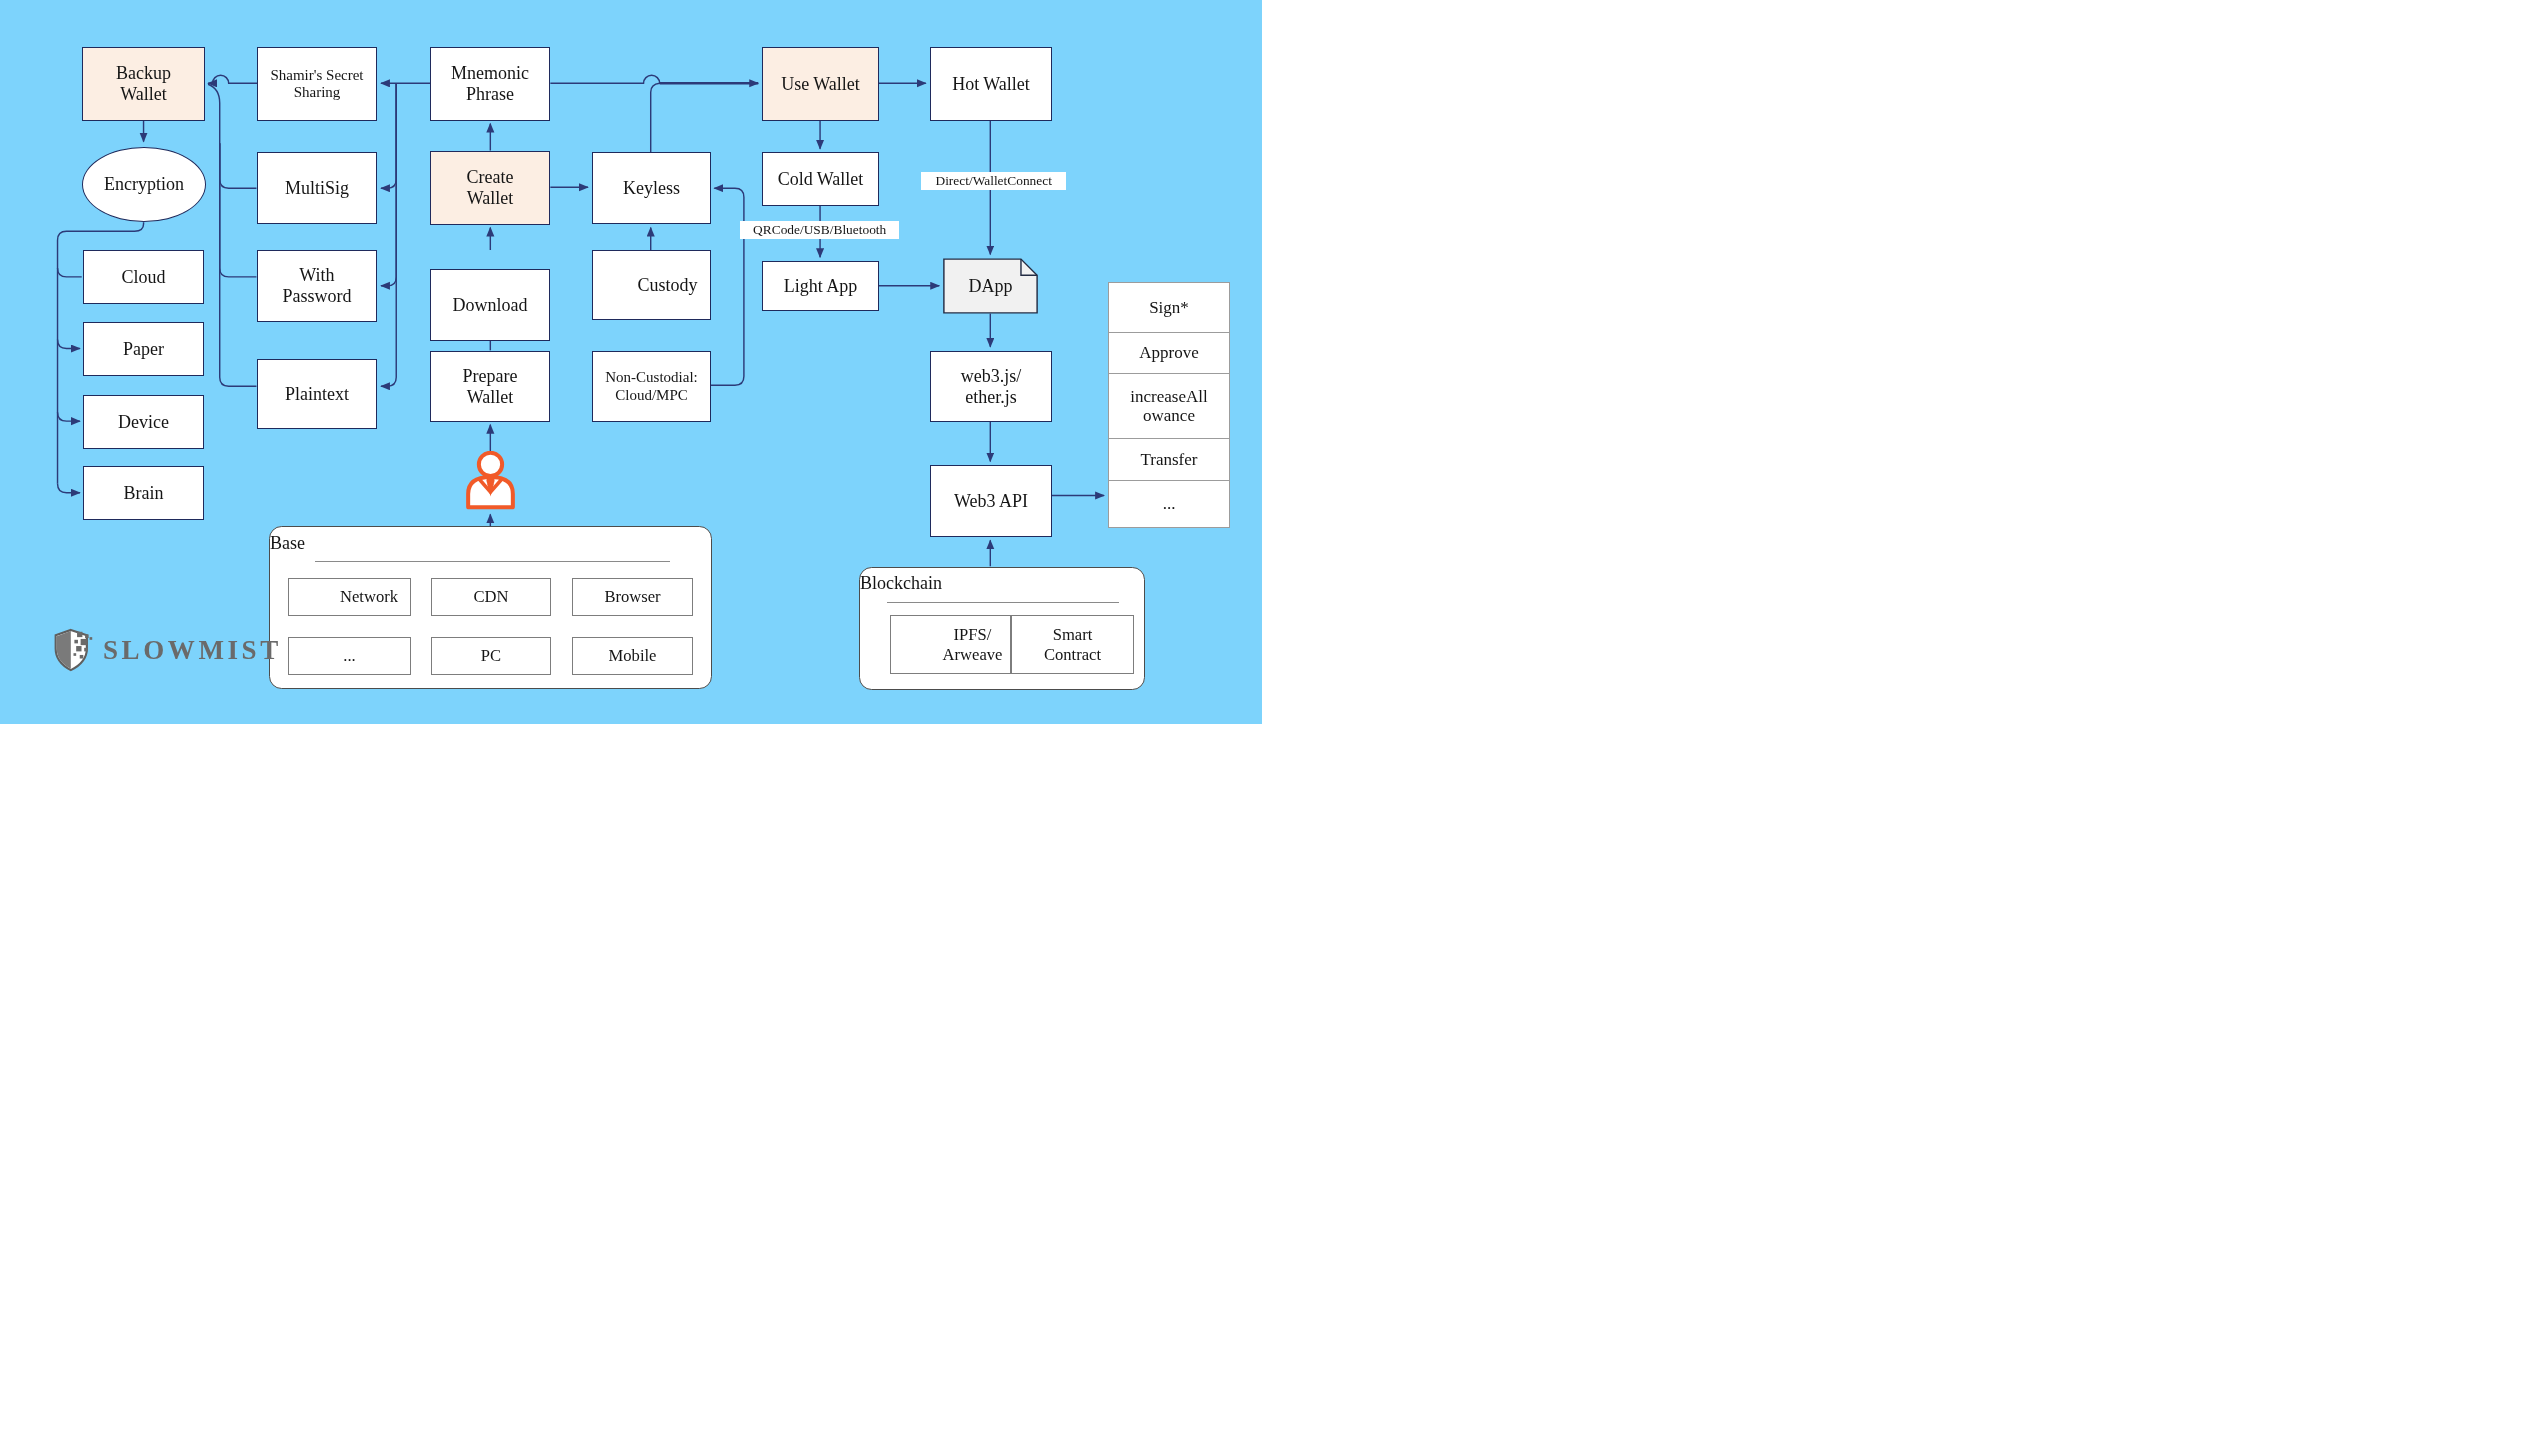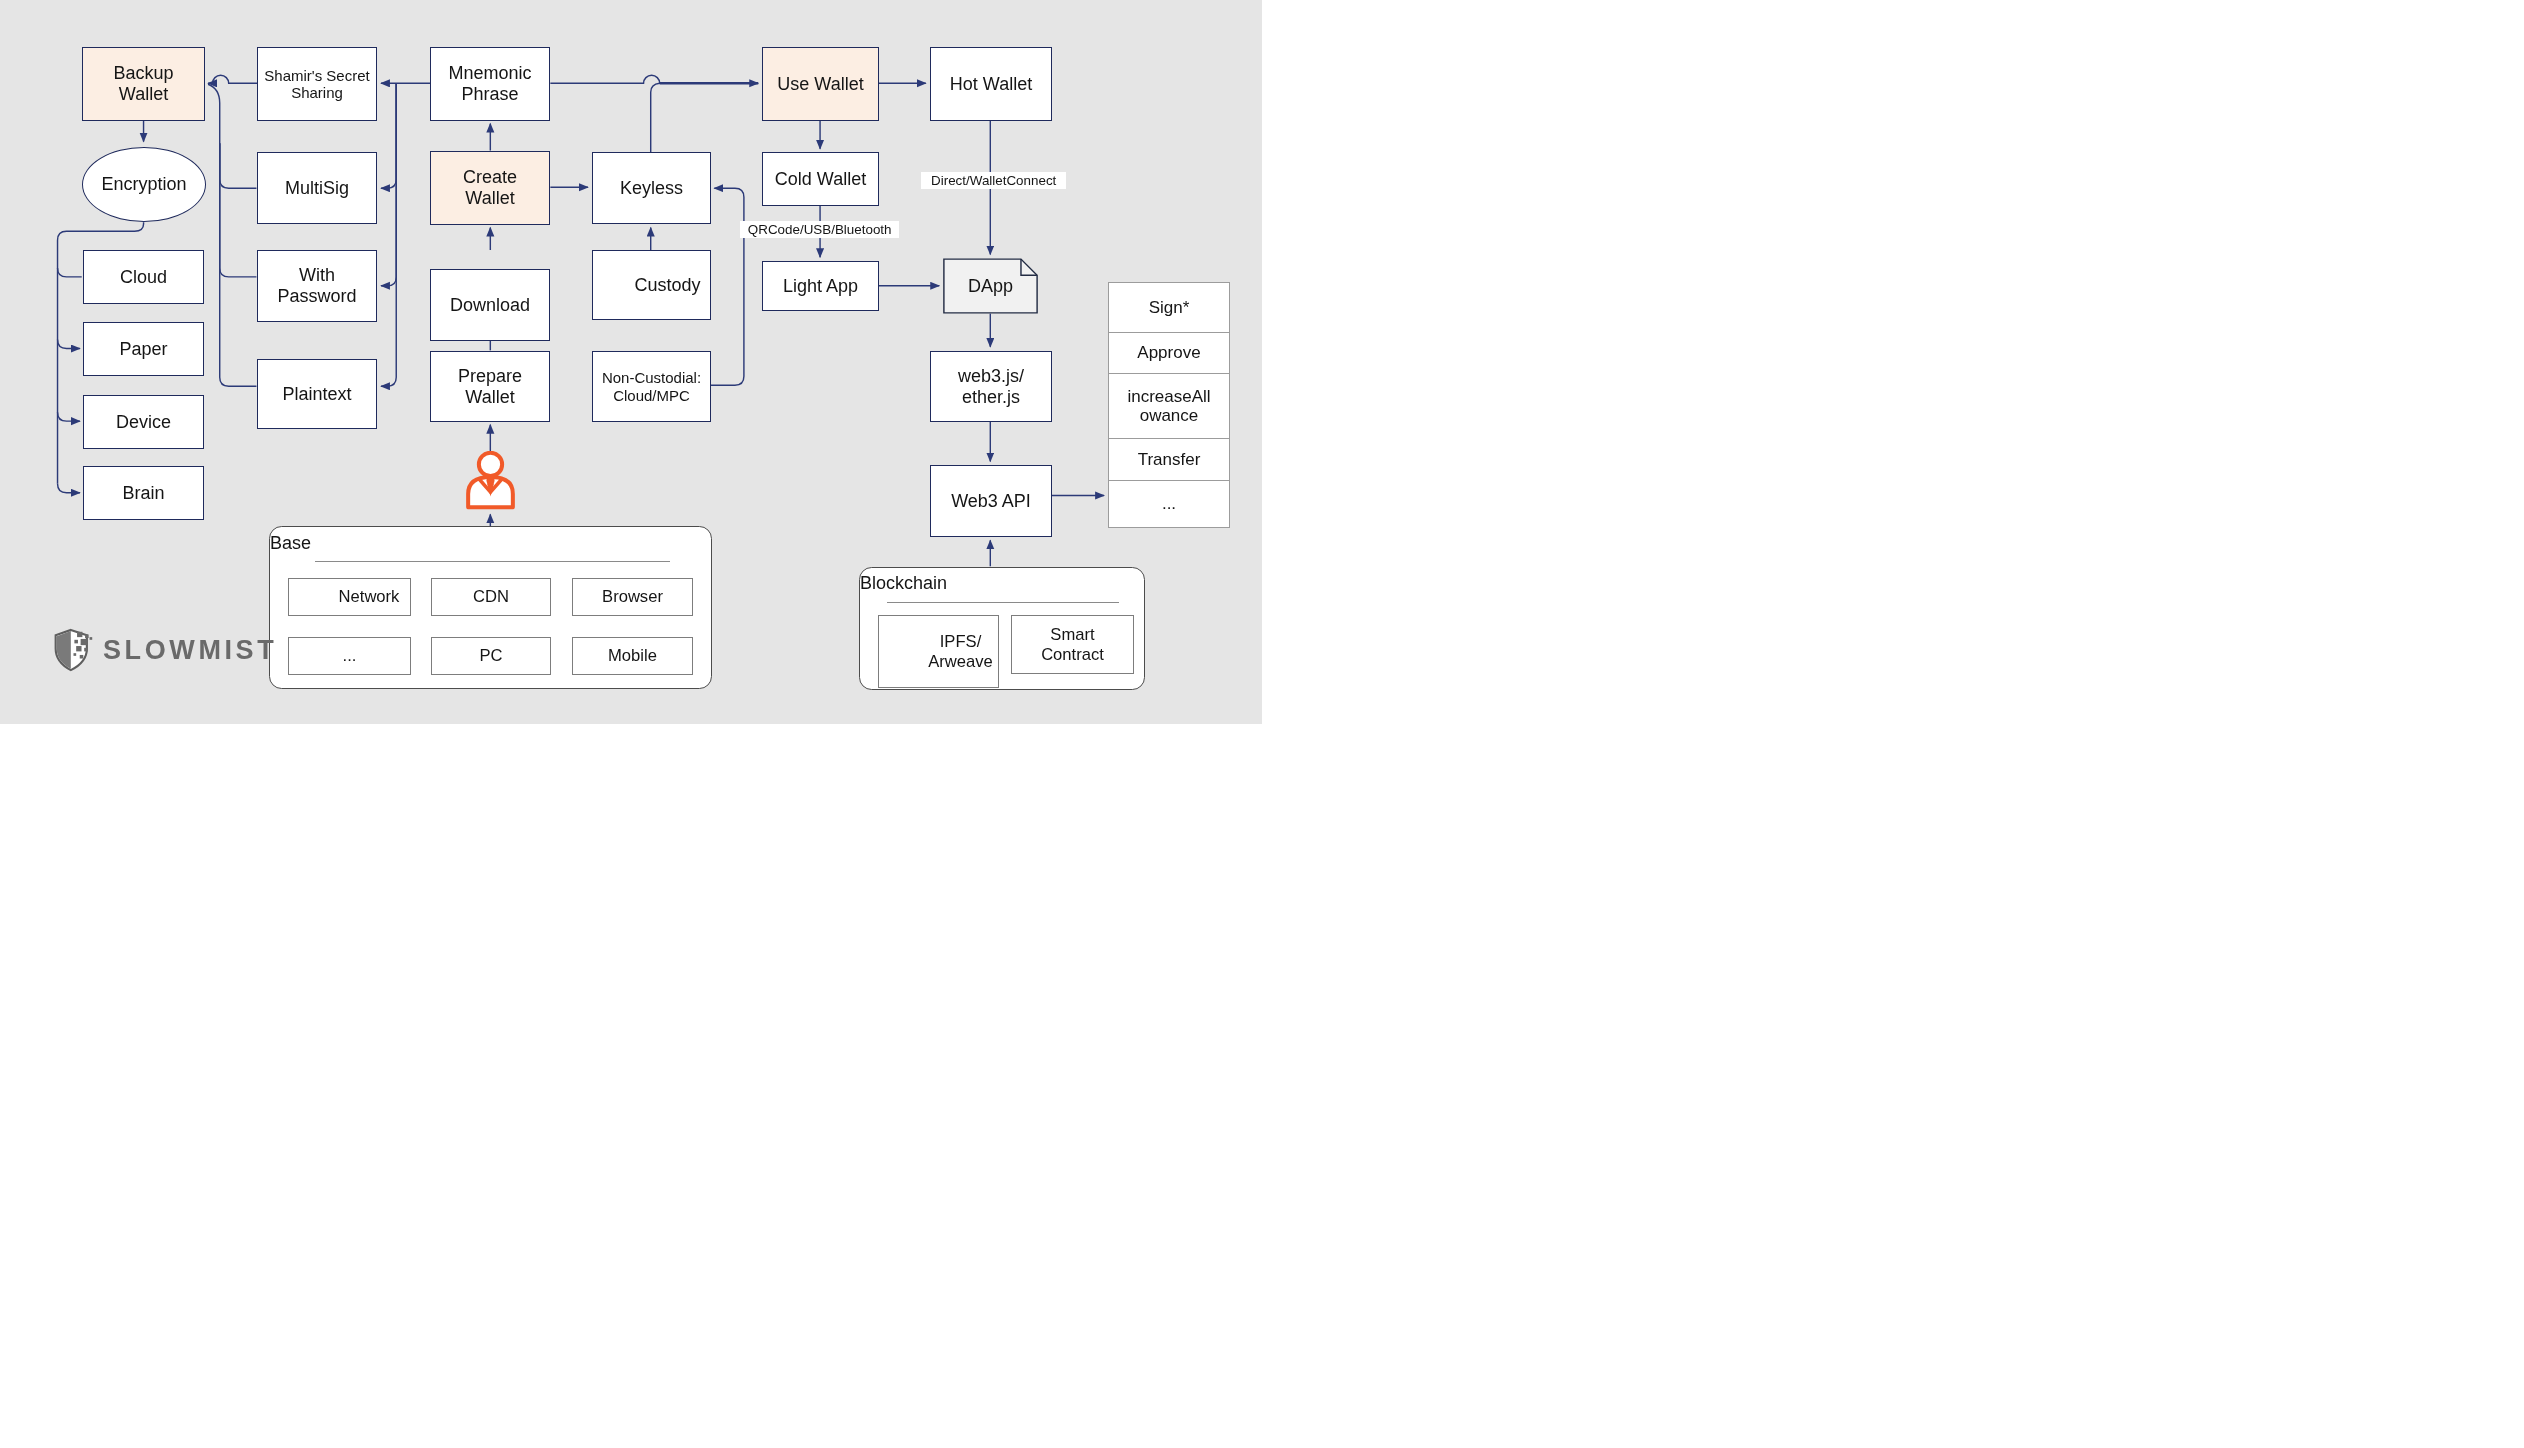--- a/index.html
+++ b/index.html
@@ -1,17 +1,17 @@
 <!DOCTYPE html>
 <html style="font-size:14.3px"><head>
 <meta charset="utf-8">
 <style>
   html,body{margin:0;padding:0;background:#ffffff;}
-  .canvas{position:relative;width:1262px;height:724px;background:#e5e5e5;overflow:hidden;
-          font-family:Liberation Sans, sans-serif;color:#151515;}
+  .canvas{position:relative;width:1262px;height:724px;background:#7dd3fc;overflow:hidden;
+          font-family:Liberation Serif, serif;color:#151515;}
   svg.wires{position:absolute;left:0;top:0;z-index:1;}
   .node{position:absolute;box-sizing:border-box;border:1.3px solid #1f2a5c;background:#ffffff;
         display:flex;align-items:center;justify-content:center;text-align:center;
         font-size:18px;line-height:1.15;white-space:pre-line;z-index:2;}
   .peach{background:#fceee3;}
   .sm{font-size:15px;}
   .ellipse{border-radius:50%;}
   .doc{border:none;background:transparent;}
   .doc .doclabel{position:absolute;left:0;top:0;width:100%;height:100%;display:flex;
         align-items:center;justify-content:center;font-size:18px;}
@@ -170,21 +170,21 @@
     <div class="grey-box" style="left:161px;top:51px;width:120px;height:38px;">CDN</div>
     <div class="grey-box" style="left:302px;top:51px;width:121px;height:38px;">Browser</div>
     <div class="grey-box" style="left:18px;top:110px;width:123px;height:38px;">...</div>
     <div class="grey-box" style="left:161px;top:110px;width:120px;height:38px;">PC</div>
     <div class="grey-box" style="left:302px;top:110px;width:121px;height:38px;">Mobile</div>
   </div>
 
   <div class="container" style="left:859px;top:567px;width:286px;height:123px;">
     <div class="ctitle" style="top:5.4px;">Blockchain</div>
     <div class="csep" style="left:27px;top:34px;width:232px;"></div>
-    <div class="grey-box" style="left:18px;top:47px;width:121px;height:73px;padding-left:44px;">IPFS/
+    <div class="grey-box" style="left:30px;top:47px;width:121px;height:59px;padding-left:44px;">IPFS/
 Arweave</div>
     <div class="grey-box" style="left:151px;top:47px;width:123px;height:59px;">Smart
 Contract</div>
   </div>
 
   <div class="logo" style="left:53px;top:628px;">
     <svg width="41" height="45" viewBox="0 0 46 50">
       <path d="M20 2 L38 8 V23 Q38 38 20 47 Q3 38 3 23 V8 Z" fill="#ffffff" stroke="#5f5f5f" stroke-width="2.4"></path>
       <path d="M20 3.2 L20 45.6 Q4.2 37.2 4.2 23 V8.9 Z" fill="#7a7a7a"></path>
       <g fill="#6a6a6a">

